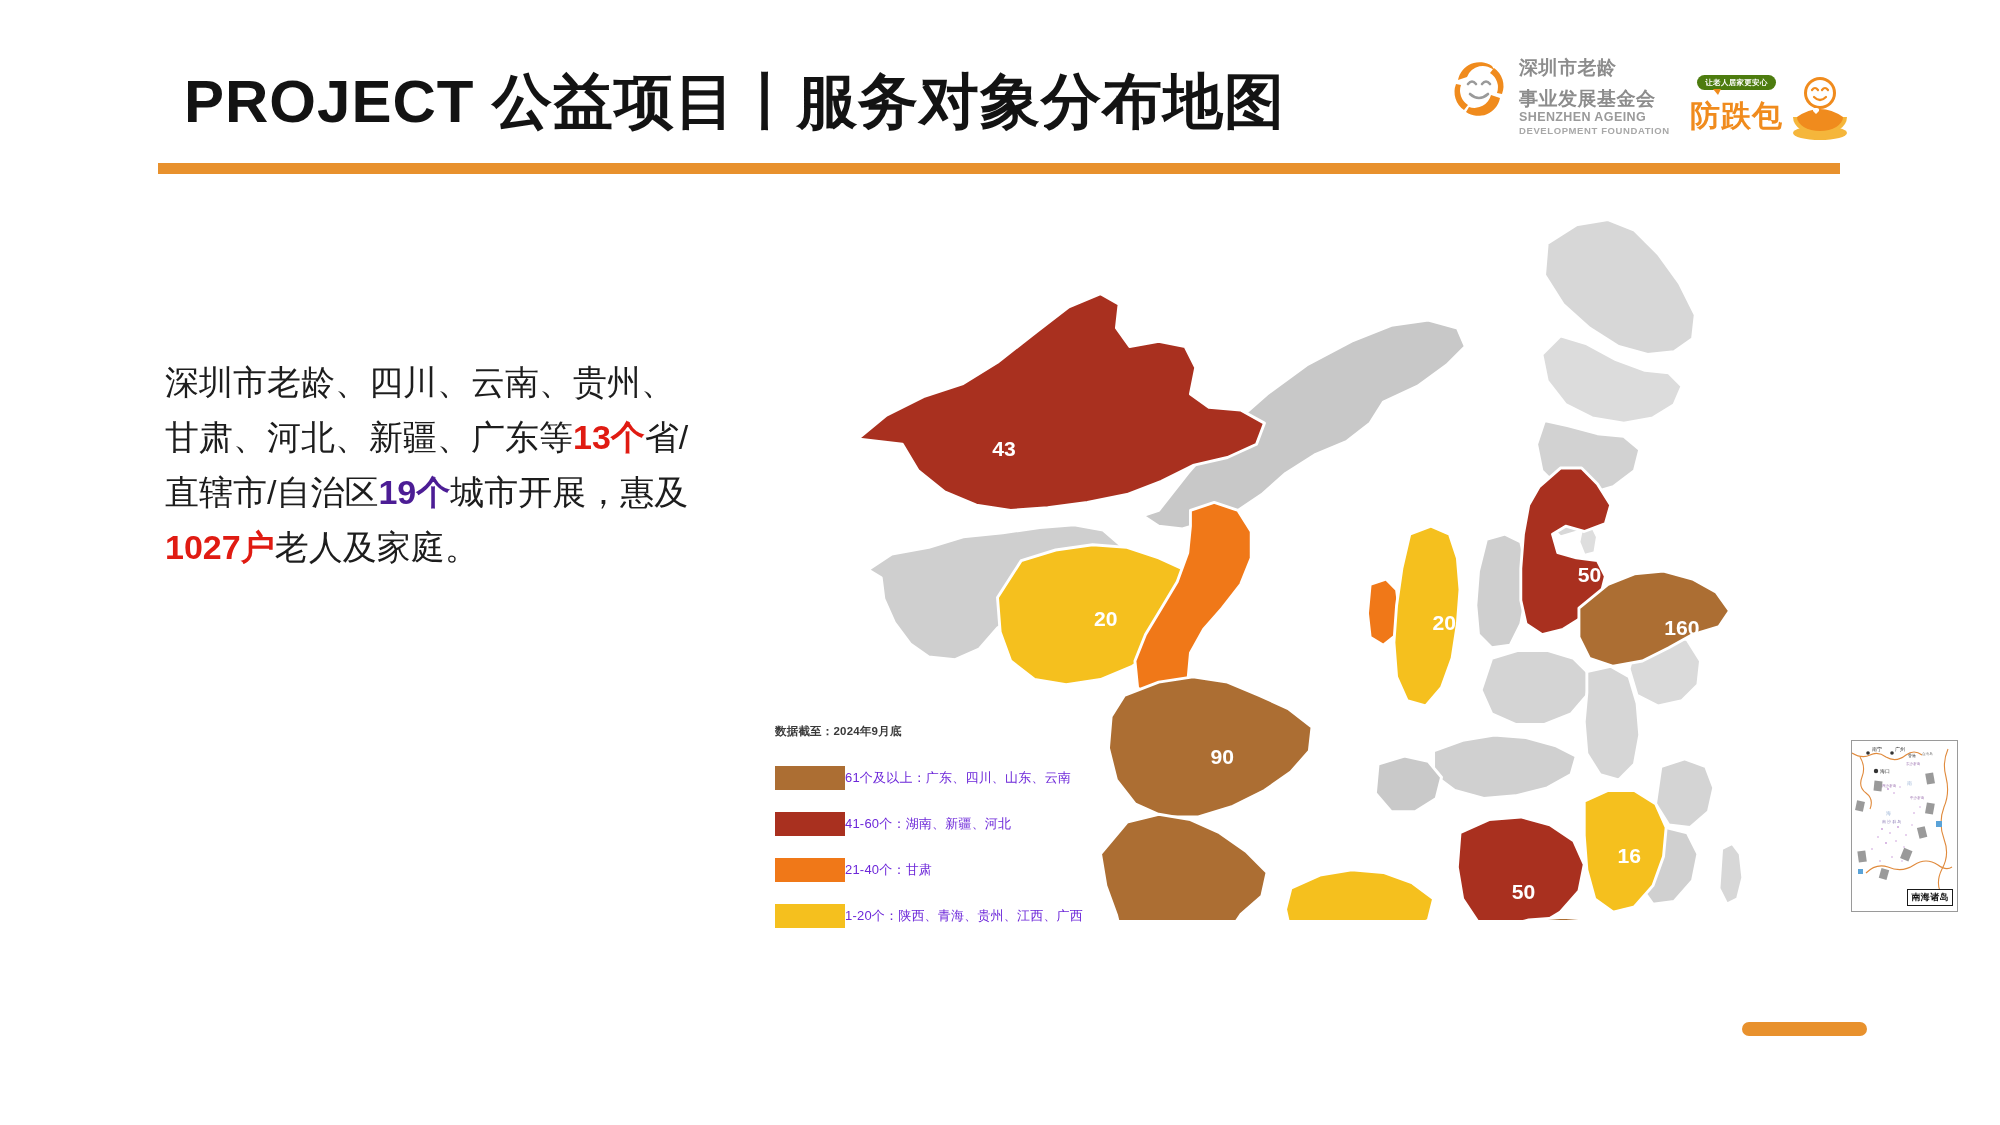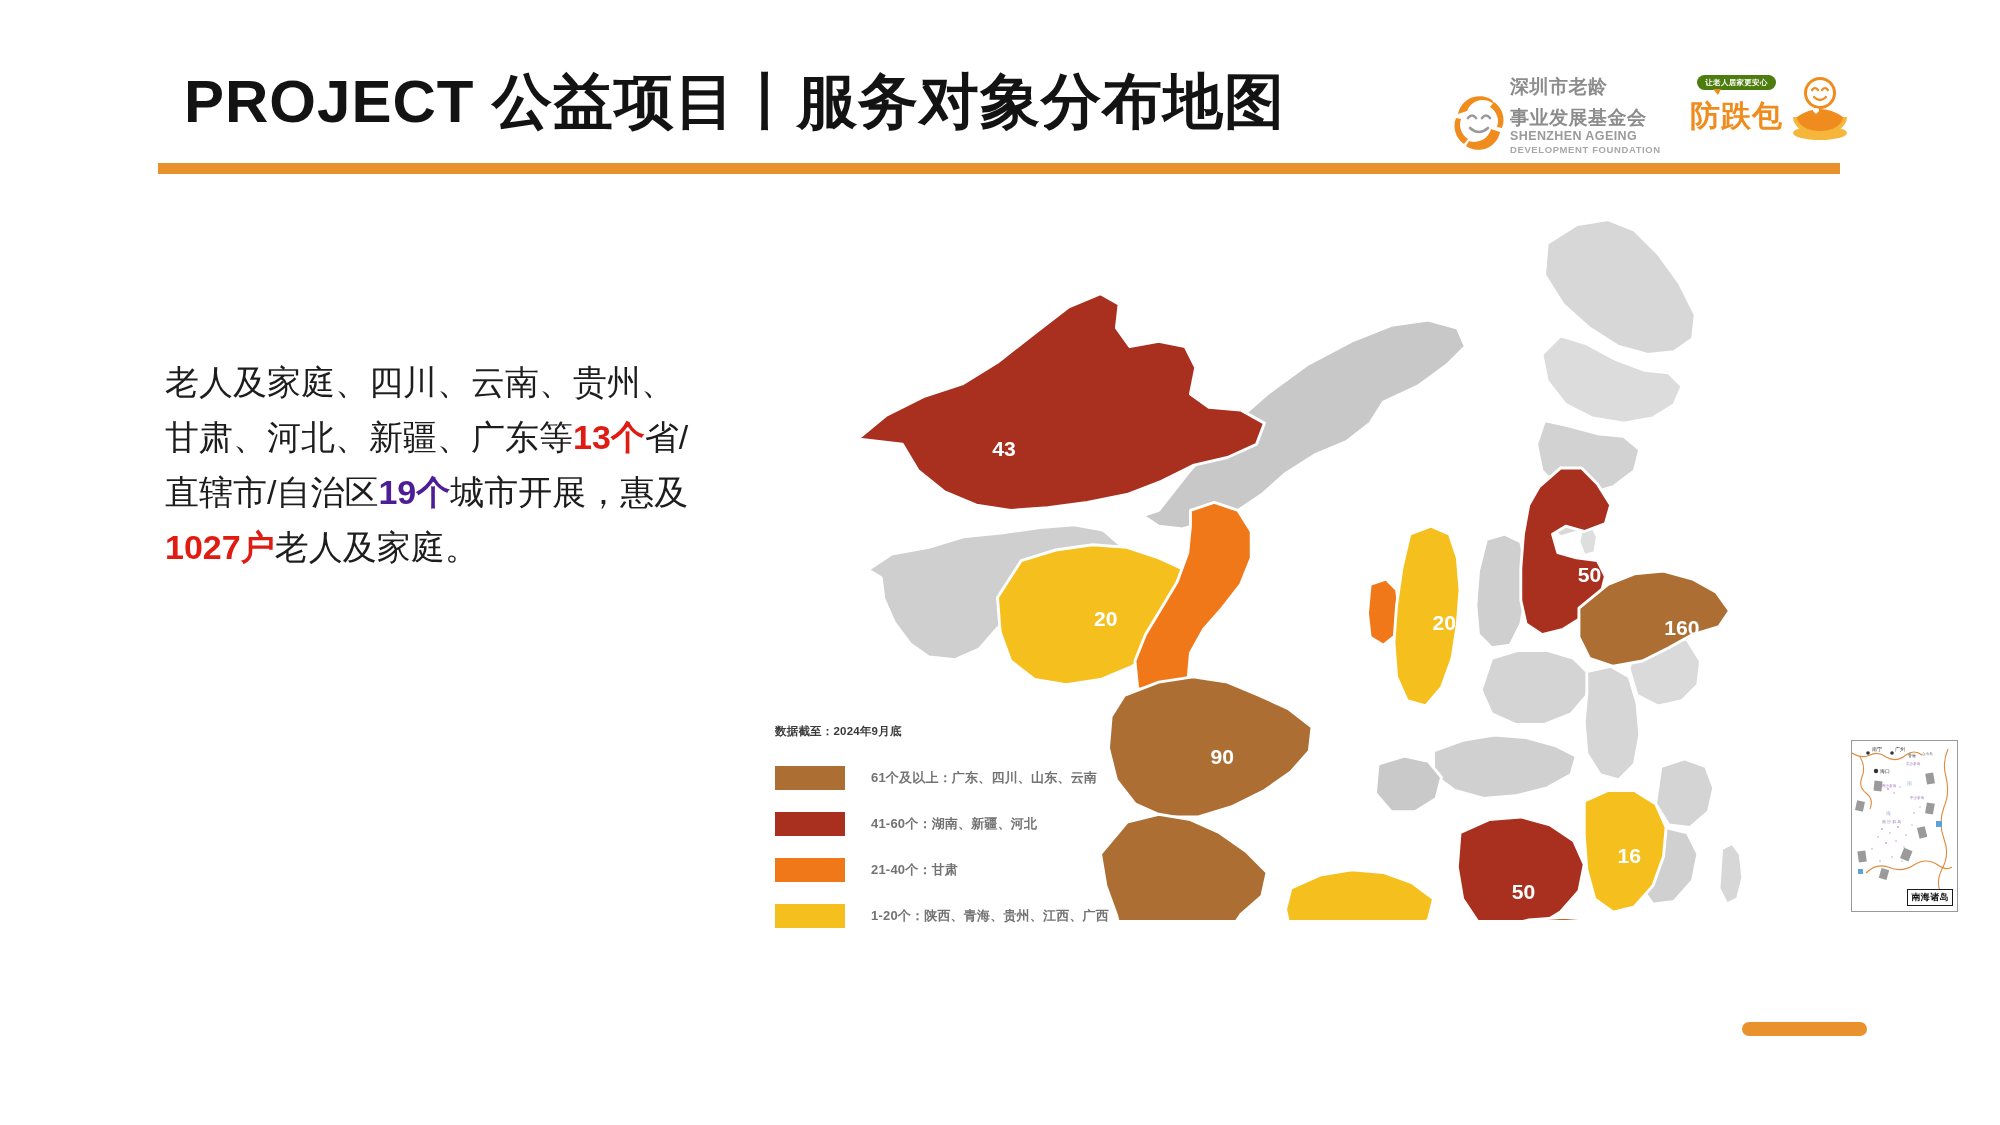--- a/index.html
+++ b/index.html
@@ -19,21 +19,21 @@
     letter-spacing:1px;white-space:nowrap;
     font-family:"Liberation Sans","DejaVu Sans",sans-serif;
   }
   .title-rule{
     position:absolute;left:158px;top:163px;width:1682px;height:11px;
     background:#E8912D;
   }
 
   
   .logo-block{position:absolute;top:58px;height:96px;}
-  .logo-sz{left:1448px;width:205px;display:flex;align-items:flex-end;}
+  .logo-sz{left:1448px;width:205px;display:flex;align-items:flex-start;gap:9px;}
   .sz-mark{width:62px;height:62px;flex:0 0 62px;position:relative;}
   .sz-text{display:flex;flex-direction:column;justify-content:center;line-height:1;}
   .sz-cn1,.sz-cn2{
     font-size:19px;font-weight:700;color:#8c8c8c;letter-spacing:0.5px;
     white-space:nowrap;
   }
   .sz-cn2{margin-top:12px;}
   .sz-en1{font-size:12.5px;font-weight:700;color:#9a9a9a;letter-spacing:0.4px;margin-top:3px;white-space:nowrap;}
   .sz-en2{font-size:9.5px;font-weight:700;color:#a8a8a8;letter-spacing:0.6px;margin-top:2px;white-space:nowrap;}
 
@@ -74,21 +74,21 @@
   }
 
   
   .legend{position:absolute;left:775px;top:724px;width:420px;}
   .legend-note{
     font-size:11.5px;color:#3a3a3a;font-weight:700;margin-bottom:27px;
     letter-spacing:0.2px;
   }
   .legend-row{display:flex;align-items:center;height:24px;margin-bottom:22px;}
   .legend-swatch{width:70px;height:24px;flex:0 0 70px;}
-  .legend-text{margin-left:26px;font-size:13px;font-weight:700;color:#737373;white-space:nowrap;letter-spacing:0.2px;}
+  .legend-text{font-size:13px;font-weight:400;color:#6d28d9;white-space:nowrap;letter-spacing:0.2px;}
 
   
   .inset{
     position:absolute;left:1851px;top:740px;width:105px;height:170px;
     border:1px solid #9a9a9a;background:#0f766e;overflow:hidden;
   }
   .inset svg{width:100%;height:100%;display:block;}
   .inset-caption{
     position:absolute;right:4px;bottom:5px;
     border:1.3px solid #1a1a1a;background:#fff;
@@ -143,21 +143,21 @@
         <circle cx="31" cy="22" r="13" fill="#ffffff"></circle>
         <path d="M23 19 q3 -4 6 0" stroke="#F08B1D" stroke-width="2.2" fill="none" stroke-linecap="round"></path>
         <path d="M33 19 q3 -4 6 0" stroke="#F08B1D" stroke-width="2.2" fill="none" stroke-linecap="round"></path>
         <path d="M25 26 q6 6 12 0" stroke="#F08B1D" stroke-width="2.2" fill="none" stroke-linecap="round"></path>
         <path d="M27 43 l-3 -3 a2.4 2.4 0 0 1 3 -3 a2.4 2.4 0 0 1 3 3 Z" fill="#ffffff"></path>
       </svg>
     </div>
   </div>
 </div>
 
-<div class="intro" id="intro"><span>老人及家庭、四川、云南、贵州、甘肃、河北、新疆、广东等</span><span class="hl" style="color: rgb(224, 27, 18);">13个</span><span>省/直辖市/自治区</span><span class="hl" style="color: #4c1d95;">19个</span><span>城市开展，惠及</span><span class="hl" style="color: rgb(224, 27, 18);">1027户</span><span>老人及家庭。</span></div>
+<div class="intro" id="intro"><span>深圳市老龄、四川、云南、贵州、甘肃、河北、新疆、广东等</span><span class="hl" style="color: rgb(224, 27, 18);">13个</span><span>省/直辖市/自治区</span><span class="hl" style="color: #4c1d95;">19个</span><span>城市开展，惠及</span><span class="hl" style="color: rgb(224, 27, 18);">1027户</span><span>老人及家庭。</span></div>
 
 <div class="map-wrap">
   <svg class="map-svg" viewBox="0 0 760 560" preserveAspectRatio="xMidYMid meet">
     <g stroke="#ffffff" stroke-width="2.2" stroke-linejoin="round">
 
       <path fill="#CFCFCF" d="M72 295 l18 -12 28 -5 26 -8 30 -3 28 -4 26 -2 22 4 14 12 -4 12 -18 10 -12 14 -20 10 -22 4 -18 12 -14 16 -18 8 -20 -2 -14 -10 -12 -16 -8 -18 -2 -16 z"></path>
 
       <path fill="#C8C8C8" d="M292 250 l22 -28 26 -30 34 -30 30 -22 34 -18 30 -12 28 -4 22 6 6 14 -14 14 -22 16 -26 12 -10 16 -18 14 -24 10 -22 14 -18 16 -18 12 -22 8 -20 6 -18 -2 -12 -8 z"></path>
 
       <path fill="#D7D7D7" d="M586 48 l22 -14 24 -4 20 8 18 18 16 22 12 24 -2 18 -14 10 -20 2 -22 -6 -22 -14 -20 -18 -14 -22 z"></path>

